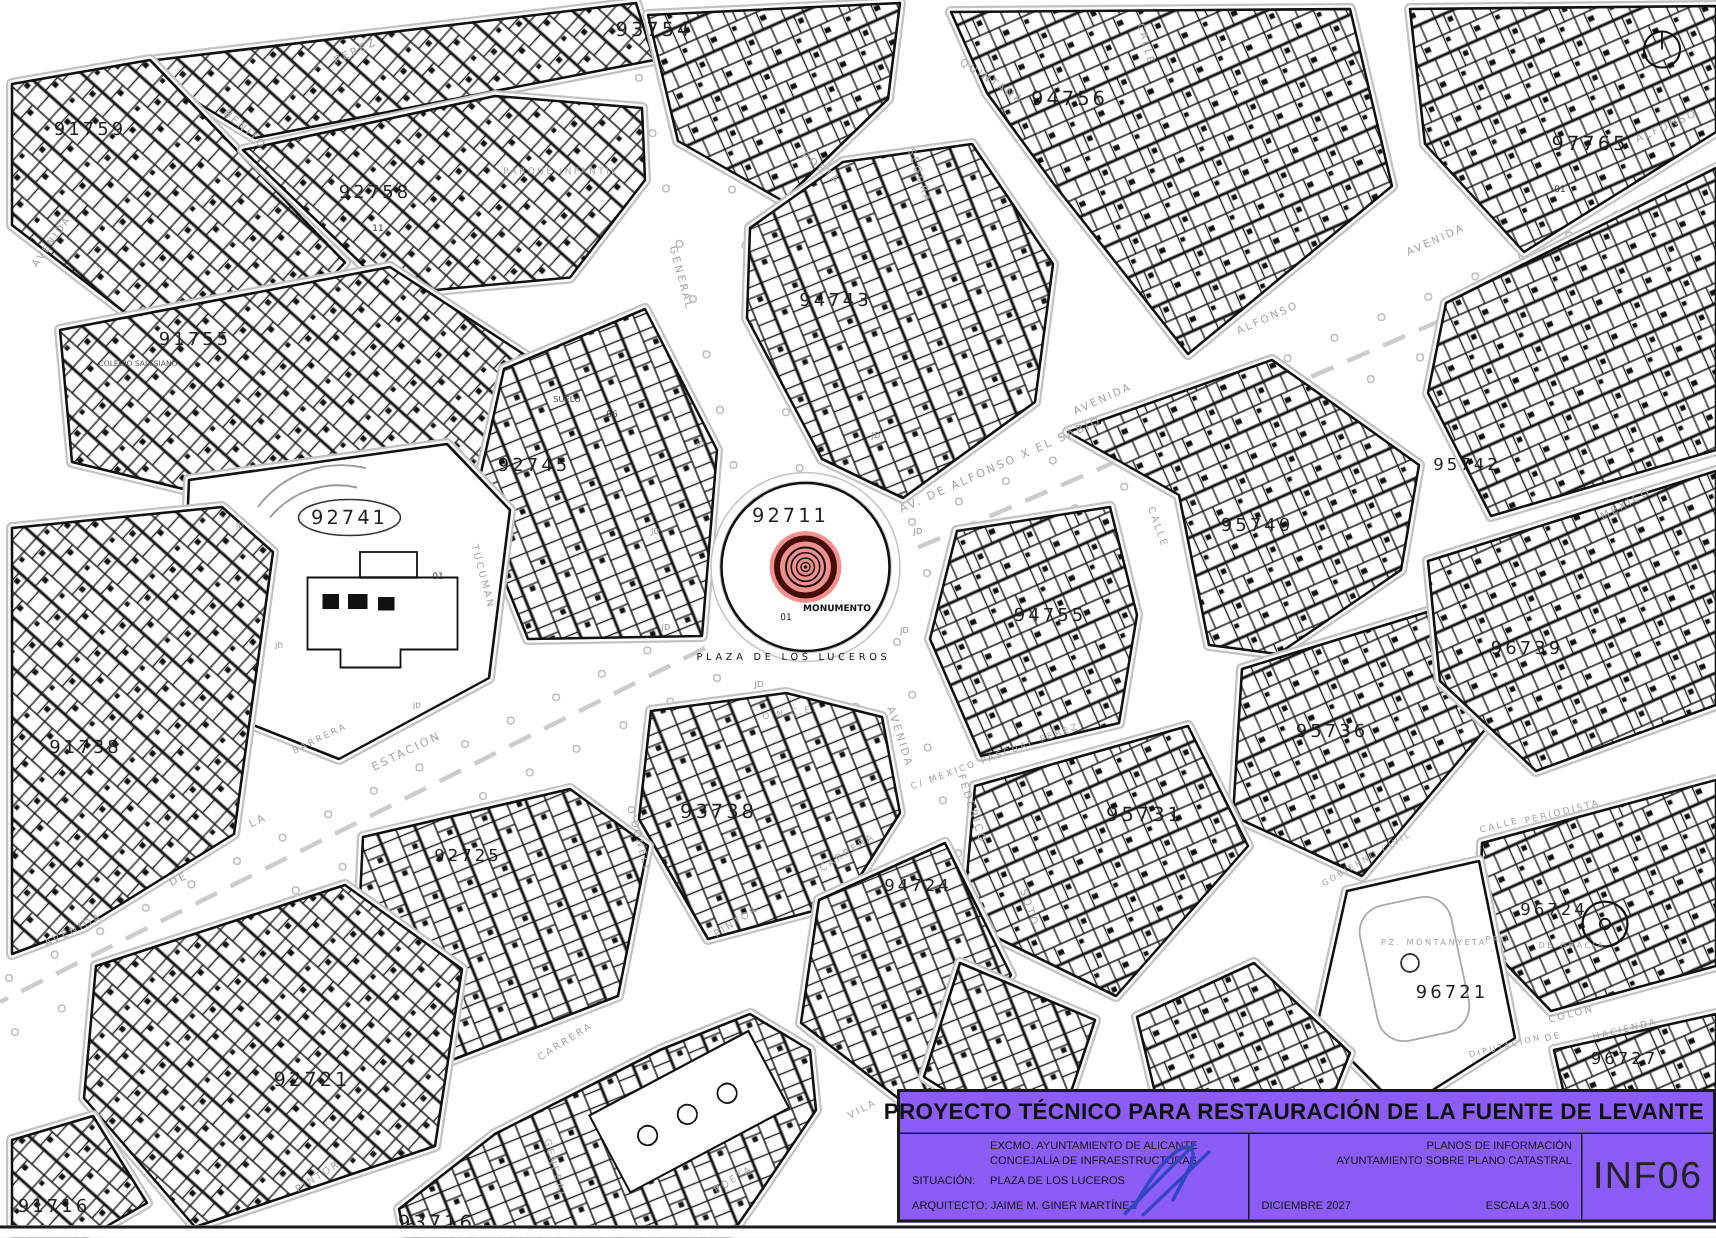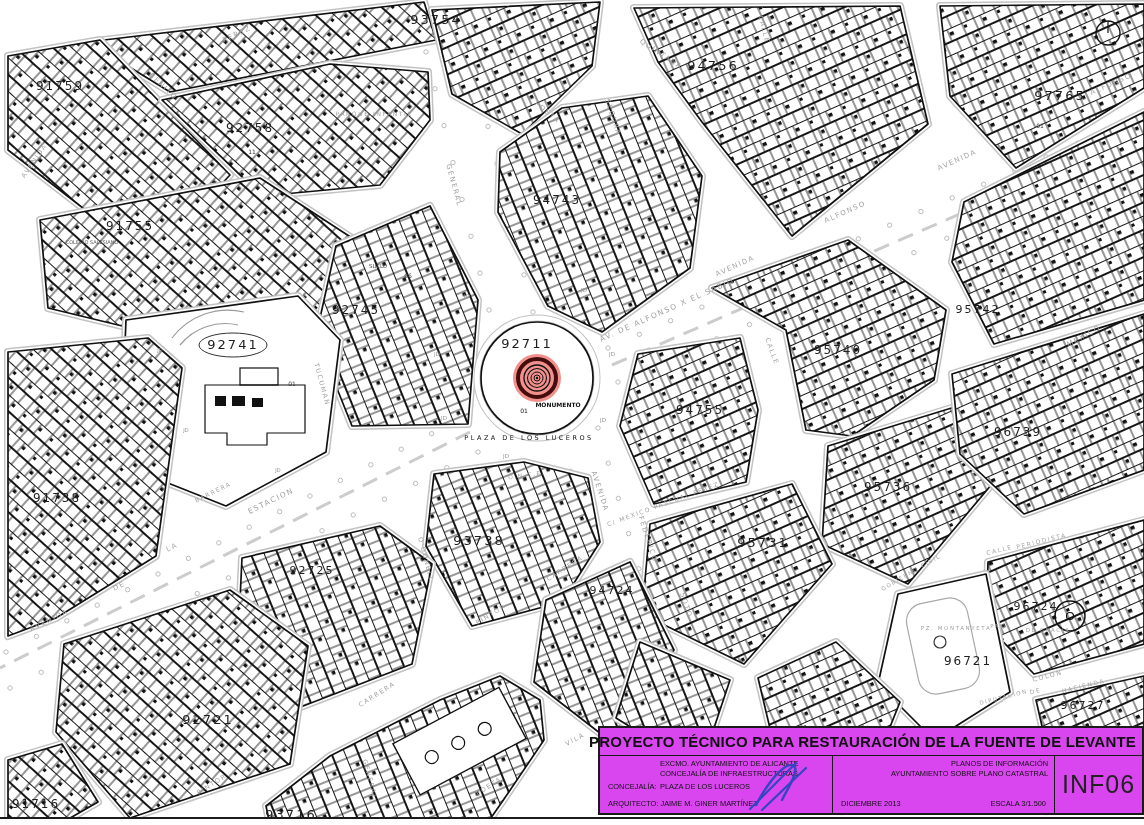--- a/index.html
+++ b/index.html
@@ -4,21 +4,21 @@
 <style>
   html,body{margin:0;padding:0;background:#e8e8e8;}
   #stage{position:relative;width:1144px;height:825px;background:#fff;overflow:hidden;
          font-family:"DejaVu Sans",sans-serif;}
   #map{position:absolute;left:0;top:0;}
   svg text{user-select:none;}
   .pl{fill:#1f1f1f;letter-spacing:2px;font-family:"DejaVu Sans",sans-serif;}
   .sl{fill:#a3a3a3;letter-spacing:1.6px;font-family:"DejaVu Sans",sans-serif;}
   .ml{font-family:"DejaVu Sans",sans-serif;}
   
-  .tb{position:absolute;left:598px;top:726px;width:546px;height:89px;background:#d946ef;
+  .tb{position:absolute;left:598px;top:726px;width:546px;height:89px;background:#8b5cf6;
       border:2px solid #1a1a1a;box-sizing:border-box;z-index:5;
       font-family:"Liberation Sans",sans-serif;color:#111;display:flex;flex-direction:column;}
   .tb-title{height:27px;border-bottom:1.5px solid #1a1a1a;display:flex;align-items:center;
       justify-content:flex-end;padding-right:6px;font-weight:bold;font-size:15px;letter-spacing:.2px;white-space:nowrap;}
   .tb-body{flex:1;display:flex;min-height:0;}
   .tb-colA{width:232px;position:relative;padding:3px 4px 2px 8px;box-sizing:border-box;font-size:7.4px;line-height:1.35;}
   .tb-colB{width:222px;border-left:1.5px solid #1a1a1a;position:relative;
       padding:3px 6px 2px 8px;box-sizing:border-box;font-size:7.4px;line-height:1.35;text-align:right;}
   .tb-colC{flex:1;border-left:1.5px solid #1a1a1a;display:flex;
       align-items:center;justify-content:center;font-size:25px;line-height:1.0;letter-spacing:1px;color:#222;}
@@ -399,38 +399,38 @@
       </g>
   </svg>
 
   <div class="tb">
     <div class="tb-title">PROYECTO TÉCNICO PARA RESTAURACIÓN DE LA FUENTE DE LEVANTE</div>
     <div class="tb-body">
       <div class="tb-colA">
         <div class="tb-ind">EXCMO. AYUNTAMIENTO DE ALICANTE</div>
         <div class="tb-ind">CONCEJALÍA DE INFRAESTRUCTURAS</div>
         <div class="tb-row" style="margin-top:3px;">
-          <span class="tb-lab">CONCEJALÍA:</span>
+          <span class="tb-lab">SITUACIÓN:</span>
           <span>PLAZA DE LOS LUCEROS</span>
         </div>
         <div class="tb-bottomA">
           <span>ARQUITECTO:</span>
           <span>JAIME M. GINER MARTÍNEZ</span>
         </div>
         <svg class="tb-sig" viewBox="0 0 92 58">
           <path d="M18,52 C34,22 50,8 56,13 C62,18 48,38 44,47" fill="none" stroke="#3346c2" stroke-width="2.4" stroke-linecap="round"></path>
           <path d="M12,56 L58,10" fill="none" stroke="#3346c2" stroke-width="2.2" stroke-linecap="round"></path>
           <path d="M24,57 L68,15" fill="none" stroke="#3346c2" stroke-width="2.2" stroke-linecap="round"></path>
         </svg>
       </div>
       <div class="tb-colB">
         <div>PLANOS DE INFORMACIÓN</div>
         <div>AYUNTAMIENTO SOBRE PLANO CATASTRAL</div>
         <div class="tb-bottomB">
-          <span>DICIEMBRE 2013</span>
+          <span>DICIEMBRE 2027</span>
           <span>ESCALA 3/1.500</span>
         </div>
       </div>
       <div class="tb-colC">
         <div>INF</div>
         <div>06</div>
       </div>
     </div>
   </div>
 

